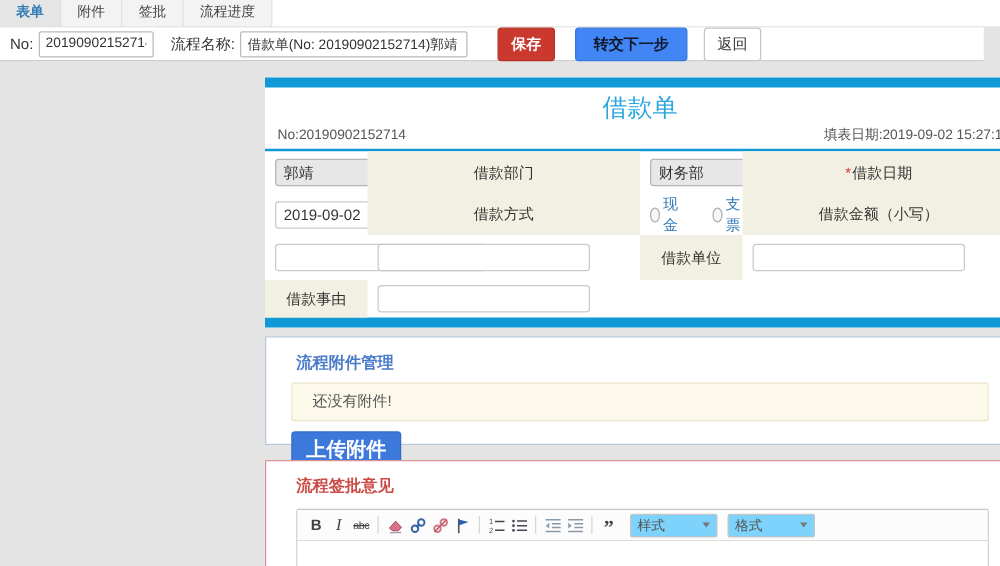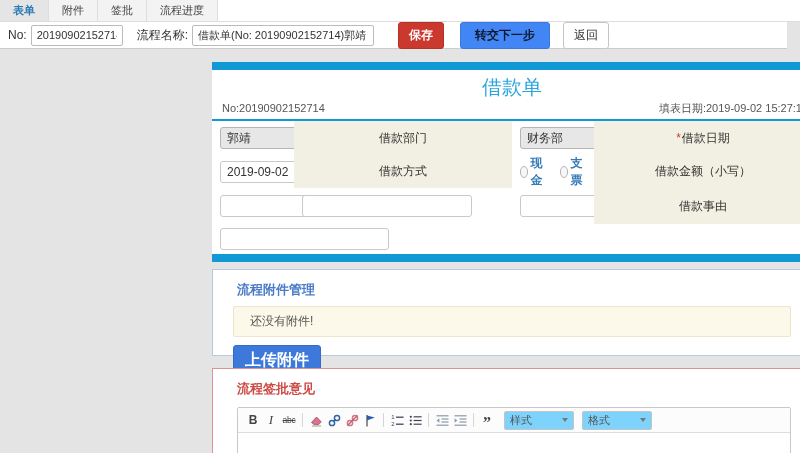--- a/index.html
+++ b/index.html
@@ -29,27 +29,27 @@
   .card{position:absolute;left:212px;width:600px;background:#fff;}
 
   
   .form-card{top:62px;}
   .blue-bar{height:8px;background:#1199d6;}
   .form-title{text-align:center;color:#2ba6de;font-size:20px;line-height:24px;padding:5px 0 3px;}
   .form-meta{display:flex;justify-content:space-between;font-size:11px;color:#555;padding:0 10px 4px;line-height:13px;white-space:nowrap;}
   .form-grid{display:grid;grid-template-columns:82px 218px 82px 218px;grid-template-rows:34px 33px 36px 30px;border-top:2px solid #1199d6;}
   .lbl-cell{background:#f1f0e2;display:flex;align-items:center;justify-content:center;text-align:center;font-size:12px;color:#333;line-height:1.35;padding:0 2px;}
   .req{color:#d03a2f;margin-right:1px;}
-  .fld-cell{display:flex;align-items:center;padding-left:8px;gap:10px;}
+  .fld-cell{display:flex;align-items:center;padding-left:8px;gap:20px;}
   .finput{width:156px;height:20px;border:1px solid #c9c9c9;border-radius:3px;font-size:12px;color:#333;padding:0 6px;background:#fff;}
   .finput.readonly{background:#e7e7e7;border-color:#b5b5b5;}
   .flink{font-size:12px;color:#337ab7;text-decoration:none;cursor:pointer;white-space:nowrap;}
   .radio-opt{display:inline-flex;align-items:center;margin-right:4px;cursor:pointer;}
   .radio-dot{width:10px;height:10px;border:1px solid #b0b0b0;border-radius:50%;background:#f7f7f7;margin-right:2px;}
-  .radio-opt span:last-child{font-size:12px;color:#337ab7;font-weight:bold;}
+  .radio-opt span:last-child{font-size:12px;color:#337ab7;}
 
   
   .attach-card{top:269px;height:87px;border:1px solid #b7c9de;box-sizing:border-box;}
   .card-heading{font-size:13px;font-weight:bold;padding:11px 0 0 24px;}
   .blue-h{color:#4a7bc8;}
   .red-h{color:#cc4b46;}
   .alert{margin:7px 20px 0;background:#fcf9ea;border:1px solid #ede6c8;border-radius:2px;font-size:12px;color:#555;padding:6px 0 6px 16px;}
   .upload-btn{margin:8px 0 0 20px;background:#3c79db;border:1px solid #336cc8;color:#fff;font-size:16px;font-weight:bold;padding:4px 11px;border-radius:3px;cursor:pointer;}
 
   
@@ -137,20 +137,23 @@
       <div class="lbl-cell">
           <span>借款金额（小写）</span>
         </div>
       <div class="fld-cell">
         <input class="finput" value="" style="">
       </div>
       <div class="fld-cell">
         <input class="finput" value="" style="">
       </div>
 
+      <div class="lbl-cell">
+          <span>借款单位</span>
+        </div>
       <div class="fld-cell">
         <input class="finput" value="" style="">
       </div>
       <div class="lbl-cell">
           <span>借款事由</span>
         </div>
       <div class="fld-cell">
         <input class="finput" value="" style="">
       </div>
     </div>

